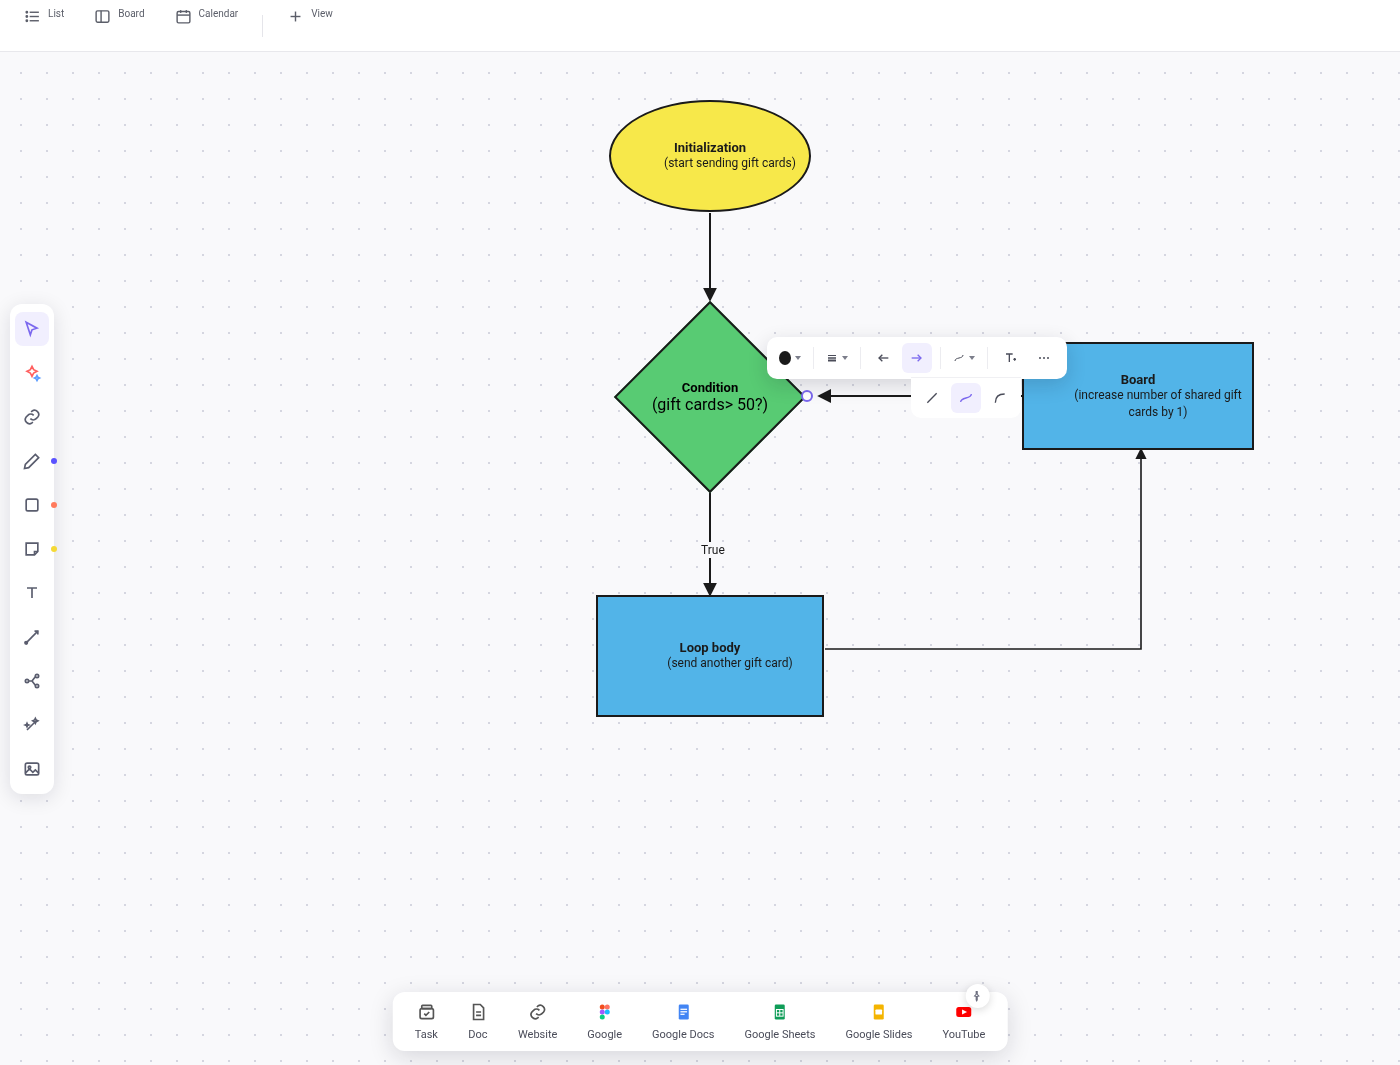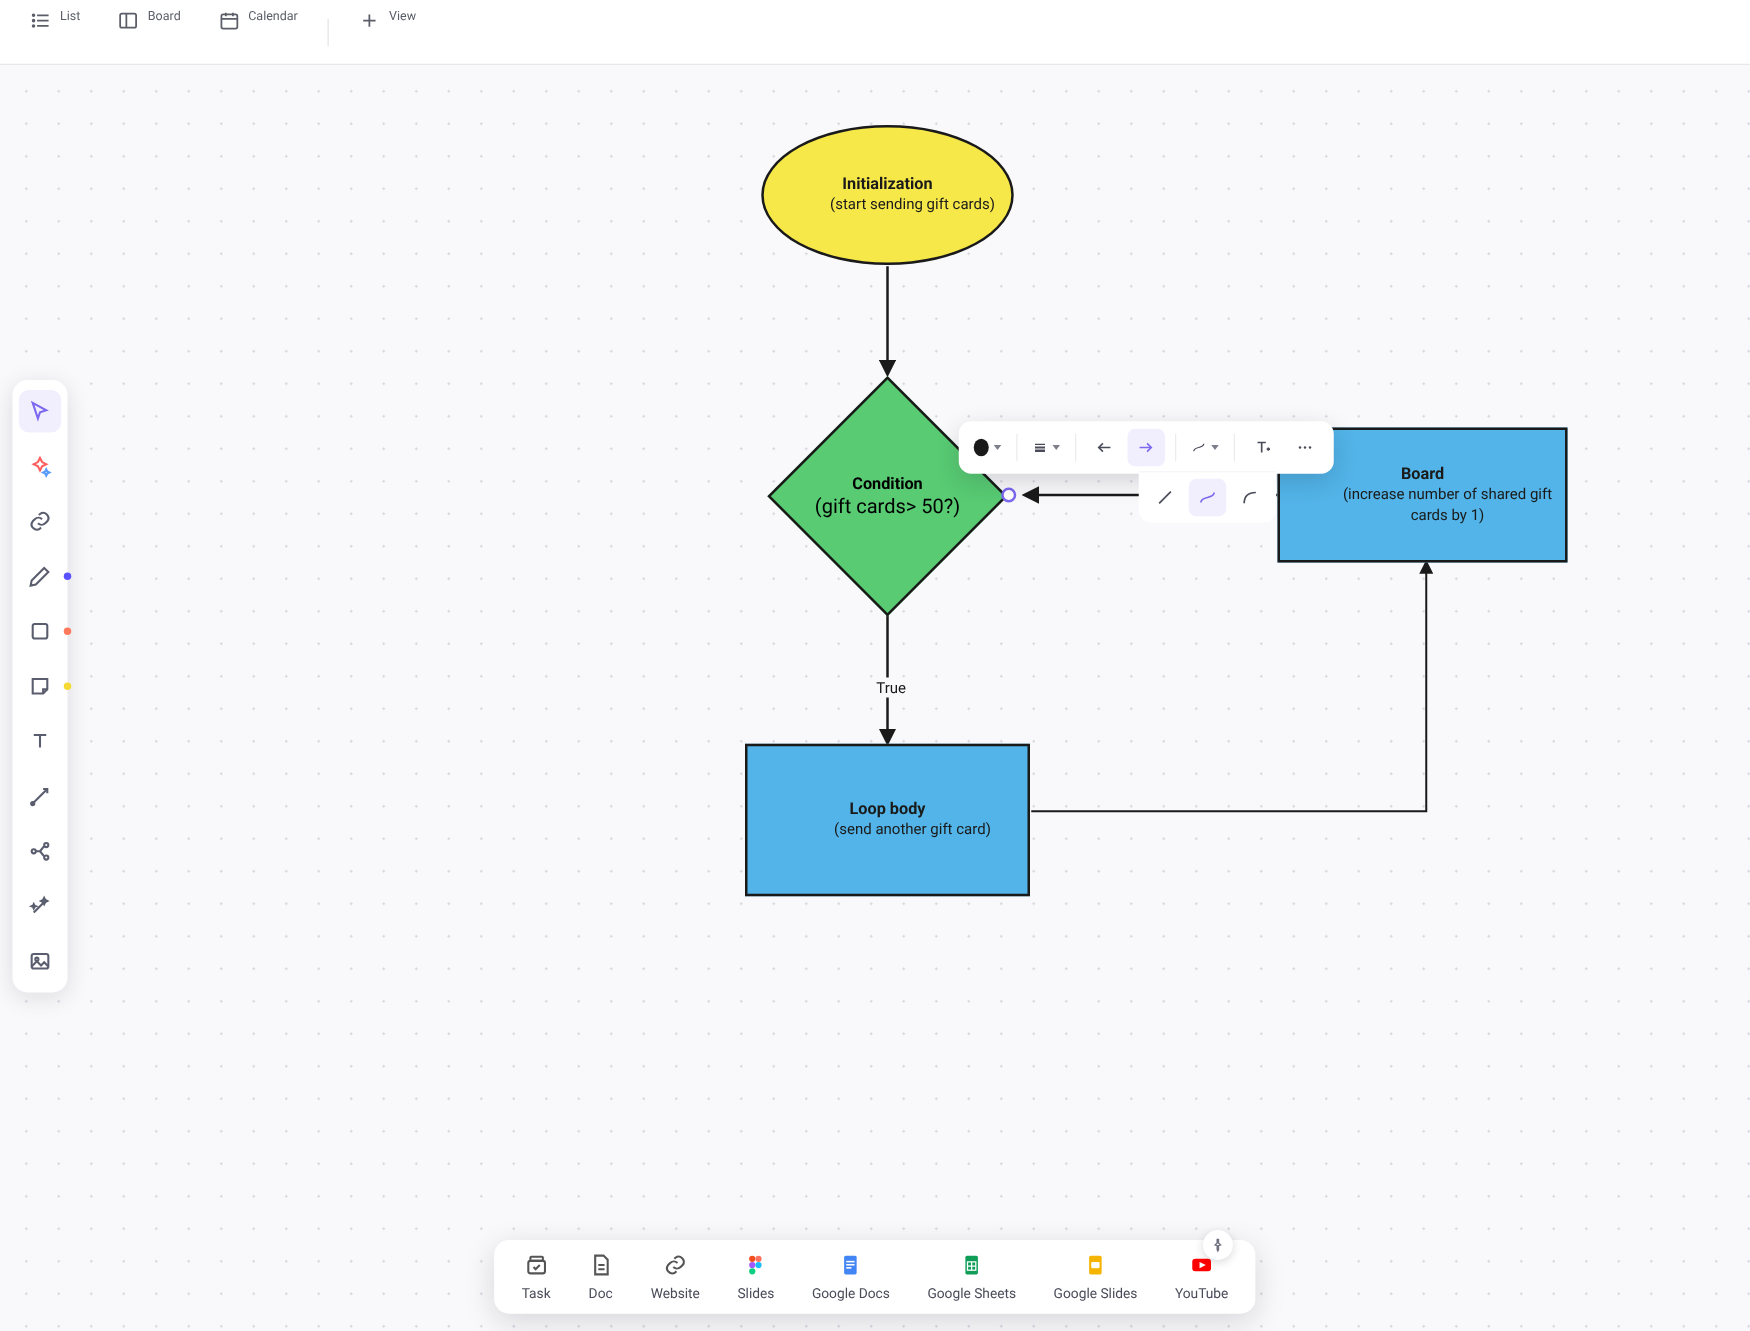--- a/index.html
+++ b/index.html
@@ -512,21 +512,21 @@
   <div class="dock-item">
     <div class="dock-icon">
         <svg viewBox="0 0 24 24">
           <circle cx="9" cy="6" r="3" fill="#f24e1e"></circle>
           <circle cx="15" cy="6" r="3" fill="#ff7262"></circle>
           <circle cx="9" cy="12" r="3" fill="#a259ff"></circle>
           <circle cx="15" cy="12" r="3" fill="#1abcfe"></circle>
           <circle cx="9" cy="18" r="3" fill="#0acf83"></circle>
         </svg>
       </div>
-    <span>Slides</span>
+    <span>Google</span>
   </div>
   <div class="dock-item">
     <div class="dock-icon">
         <svg viewBox="0 0 24 24">
           <rect x="6" y="3" width="12" height="18" rx="1.5" fill="#4285f4"></rect>
           <rect x="8" y="8" width="8" height="1.5" fill="#fff"></rect>
           <rect x="8" y="11" width="8" height="1.5" fill="#fff"></rect>
           <rect x="8" y="14" width="5" height="1.5" fill="#fff"></rect>
         </svg>
       </div>

